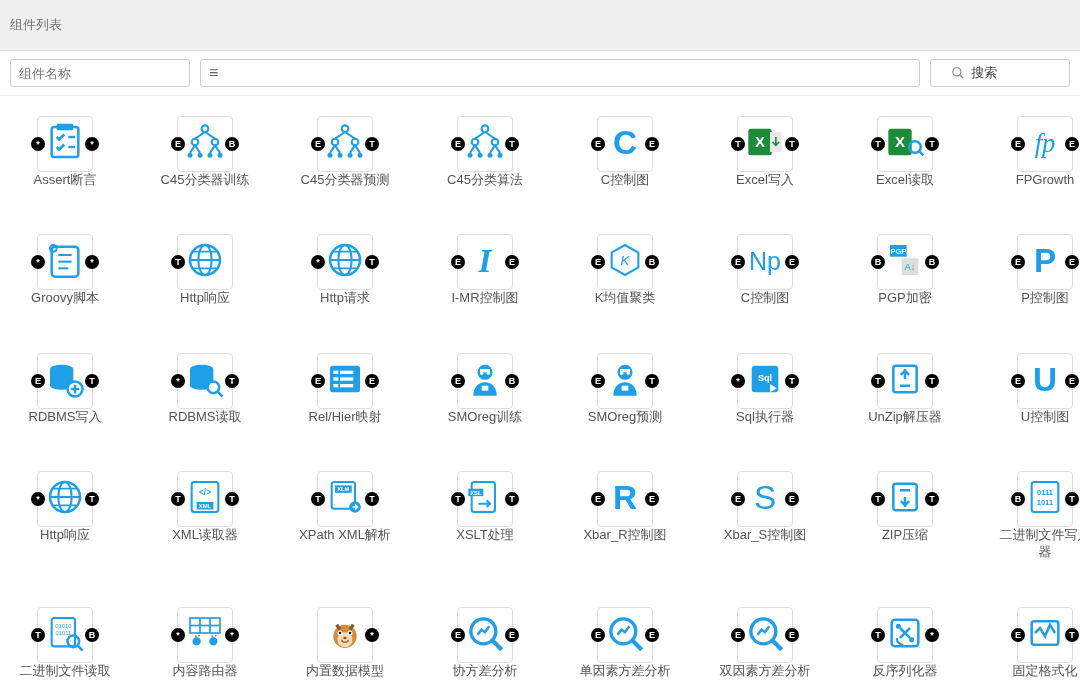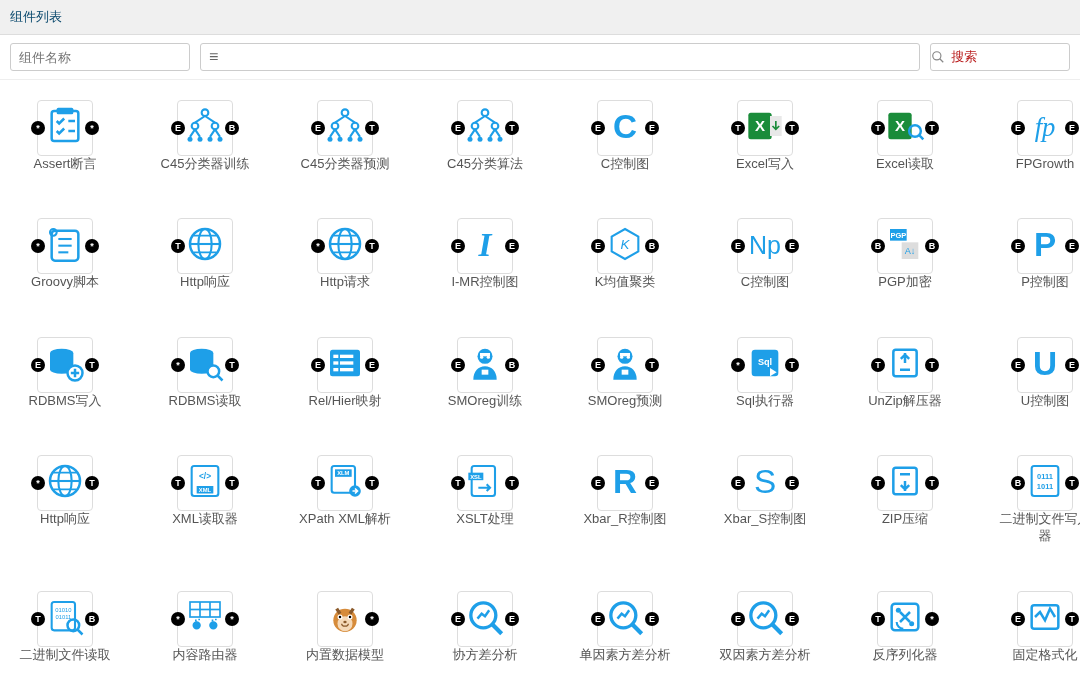--- a/index.html
+++ b/index.html
@@ -1,21 +1,21 @@
 <!DOCTYPE html>
 <html><head>
 <meta charset="utf-8">
 <style>
 * { margin: 0; padding: 0; box-sizing: border-box; }
 body { font-family: "Microsoft YaHei", Arial, sans-serif; background: #fff; width: 1080px; height: 689px; overflow: hidden; }
-.panel-title { background: #f0f0f0; border-bottom: 1px solid #ddd; padding: 8px 10px; font-size: 13px; color: #0c4a6e; }
+.panel-title { background: #f0f0f0; border-bottom: 1px solid #ddd; padding: 16px 10px; font-size: 13px; color: #737373; }
 .toolbar { display: flex; gap: 10px; padding: 8px 10px; border-bottom: 1px solid #eee; align-items: center; }
 .name-input { width: 180px; height: 28px; border: 1px solid #ccc; border-radius: 3px; padding: 0 8px; font-size: 13px; color: #888; }
 .filter-btn { width: 722px; height: 28px; border: 1px solid #ccc; border-radius: 3px; display: flex; align-items: center; padding: 0 8px; color: #666; font-size: 16px; background:#fff; cursor:pointer; }
-.search-box { width: 140px; height: 28px; border: 1px solid #ccc; border-radius: 3px; display: flex; align-items: center; padding: 0 0; color: #b91c1c; font-size: 13px; gap:6px; }
+.search-box { width: 140px; height: 28px; border: 1px solid #ccc; border-radius: 3px; display: flex; align-items: center; padding: 0 20px; color: #404040; font-size: 13px; gap:6px; }
 .search-box svg { width:14px; height:14px; }
 .grid { display: grid; grid-template-columns: repeat(8, 1fr); gap: 30px 30px; padding: 20px 10px; overflow-y: auto; height: calc(689px - 70px); }
 .cell { display: flex; flex-direction: column; align-items: center; width: 110px; }
 .icon-box { position: relative; width: 56px; height: 56px; border: 1px solid #ddd; border-radius: 4px; display:flex; align-items:center; justify-content:center; background:#fff; }
 .icon-box svg { width: 40px; height: 40px; }
 .port { position:absolute; width:14px; height:14px; border-radius:50%; background:#000; color:#fff; font-size:9px; font-weight:bold; display:flex; align-items:center; justify-content:center; top:50%; transform:translateY(-50%); }
 .port.left { left:-7px; }
 .port.right { right:-7px; }
 .label { font-size: 13px; color: #555; text-align: center; line-height: 1.3; max-width: 100px; }
 </style>

